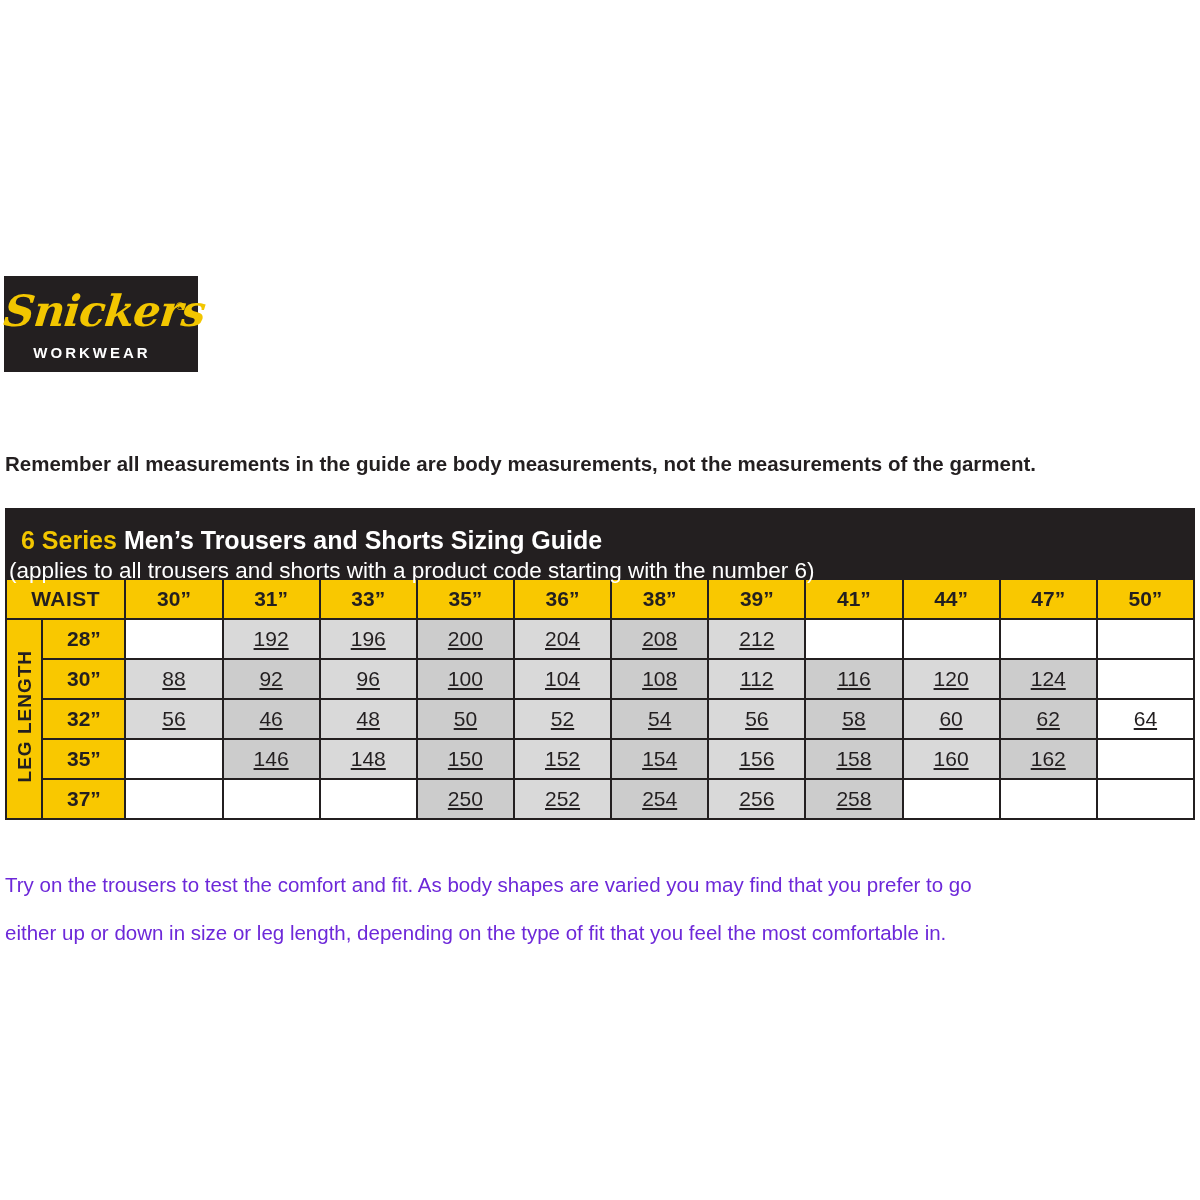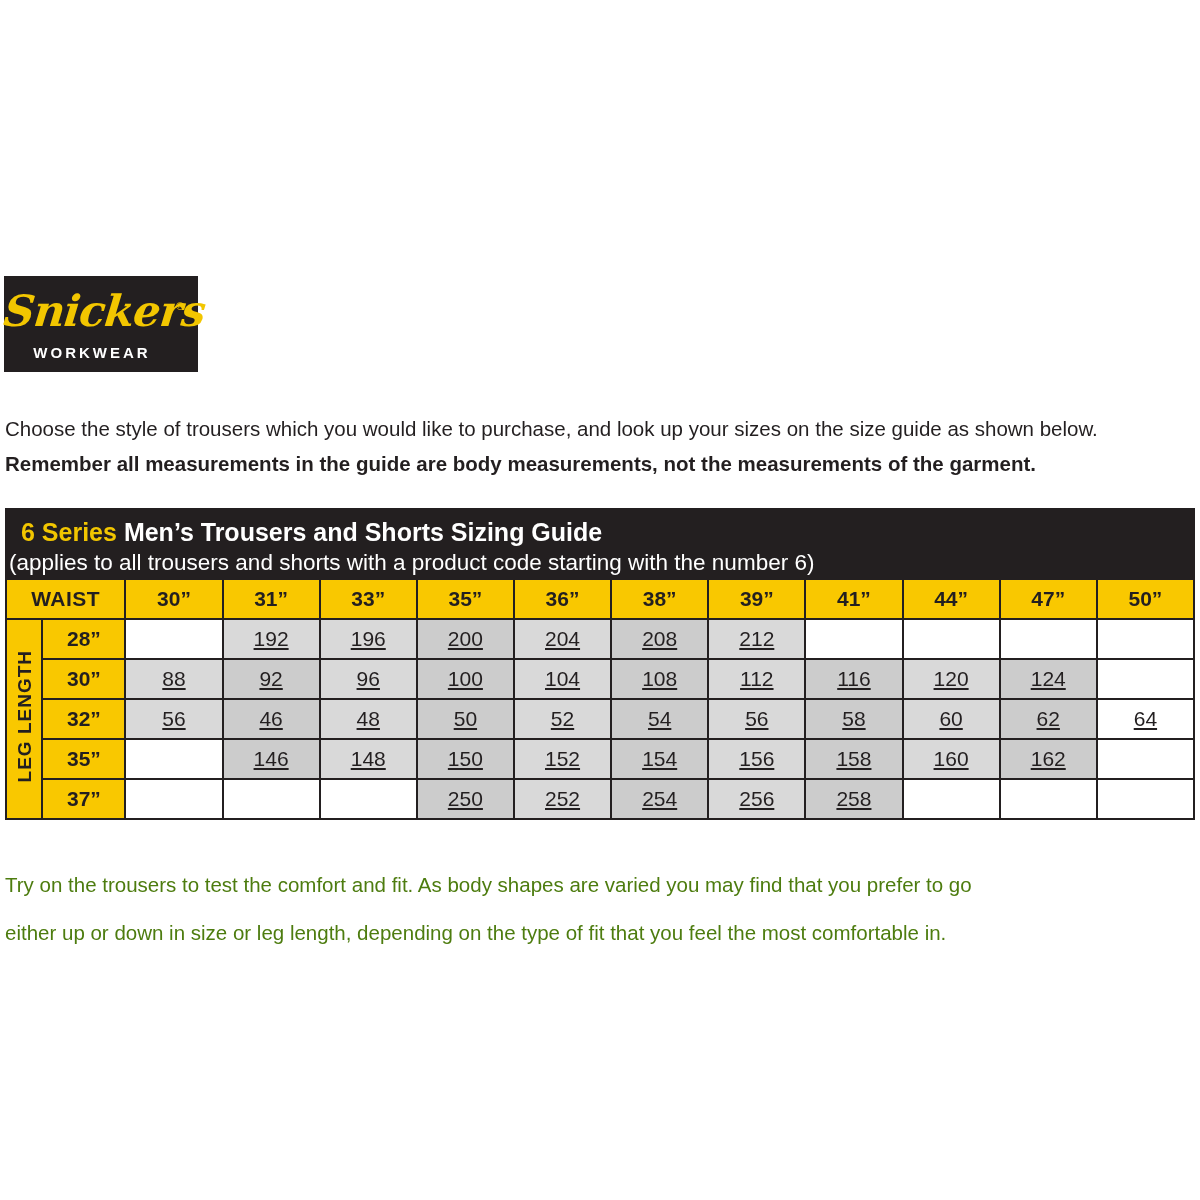--- a/index.html
+++ b/index.html
@@ -84,21 +84,21 @@
     position: absolute;
     left: 5px;
     top: 508px;
     width: 1190px;
   }
 
   
   .tbl-header {
     background: #231f20;
     color: #ffffff;
-    padding: 8px 0 10px 0;
+    padding: 16px 0 10px 0;
     height: 70px;
     box-sizing: border-box;
   }
   .tbl-header .line1 {
     font-size: 25px;
     font-weight: bold;
     margin-left: 16px;
     line-height: 32px;
     white-space: nowrap;
   }
@@ -166,38 +166,37 @@
   td.val.shade-a { background: #d9d9d9; }
   td.val.shade-b { background: #cccccc; }
   td.val.empty  { background: #ffffff; }
 
   
   .footer-line {
     position: absolute;
     left: 5px;
     font-size: 20.5px;
     line-height: 30px;
-    color: #4d7c0f;
+    color: #6d28d9;
     white-space: nowrap;
   }
   .foot-1 { top: 870px; }
   .foot-2 { top: 918px; }
 </style>
 </head>
 <body>
 
 <div class="page">
 
   <div class="logo-box">
     <div class="logo-word">Snickers</div>
     <div class="logo-reg">®</div>
     <div class="logo-sub">WORKWEAR</div>
   </div>
 
-  <div class="intro-line intro-1">Choose the style of trousers which you would like to purchase, and look up your sizes on the size guide as shown below.</div>
   <div class="intro-line intro-2">Remember all measurements in the guide are body measurements, not the measurements of the garment.</div>
 
   <div class="table-wrap">
 
     <div class="tbl-header">
       <div class="line1"><span class="accent">6 Series</span> <span>Men’s Trousers and Shorts Sizing Guide</span></div>
       <div class="line2">(applies to all trousers and shorts with a product code starting with the number 6)</div>
     </div>
 
     <table class="size-grid">

